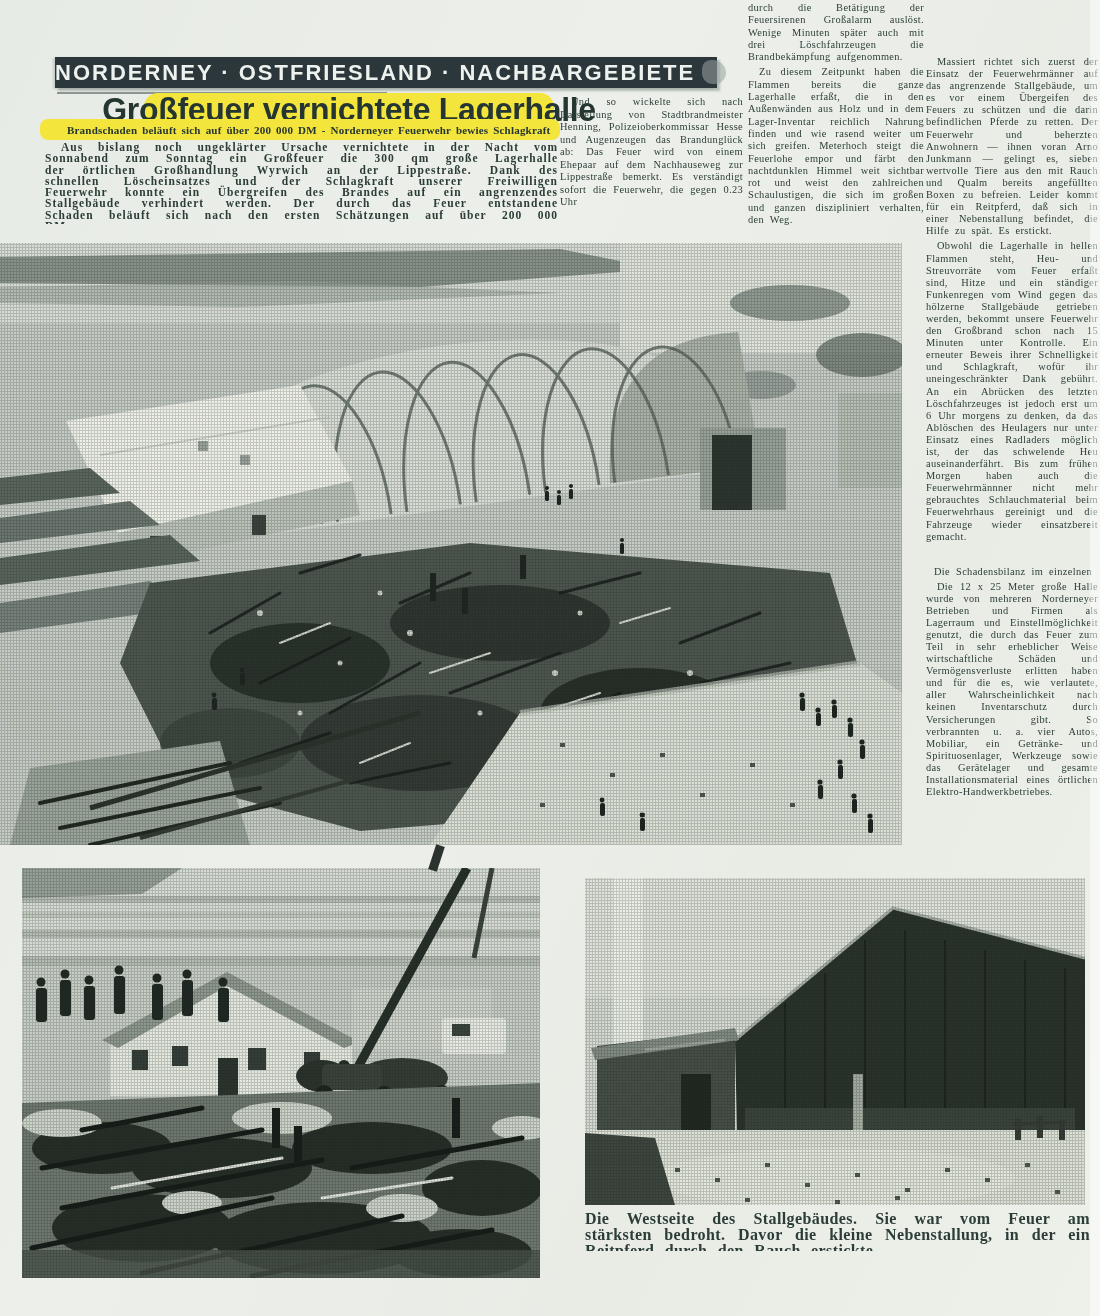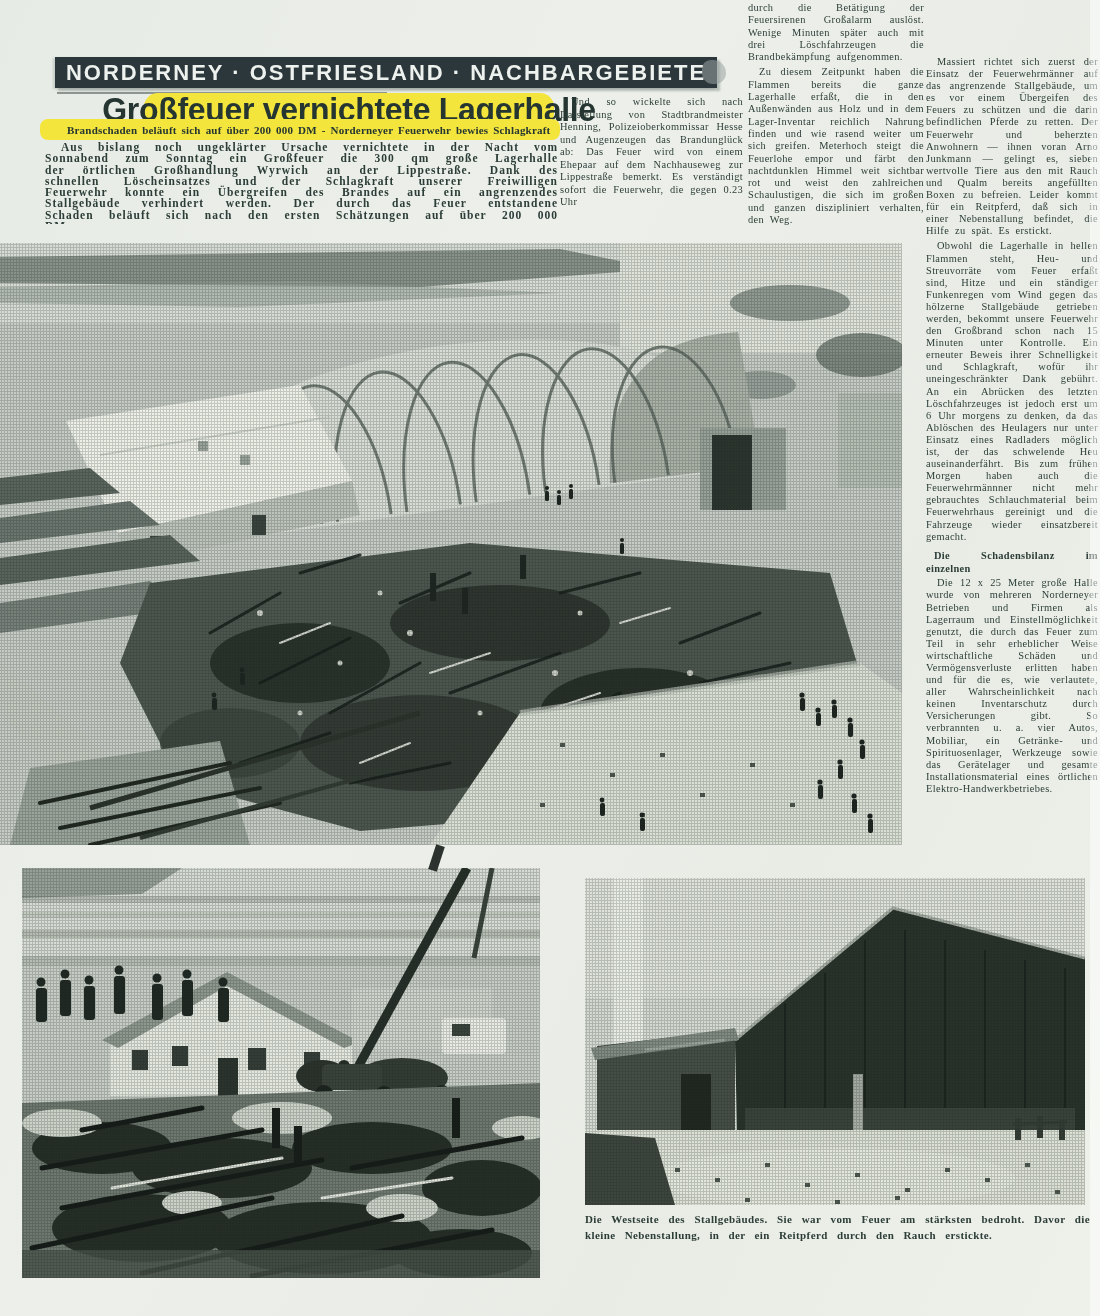--- a/index.html
+++ b/index.html
@@ -6,21 +6,21 @@
   #page{
     position:relative;width:1100px;height:1316px;overflow:hidden;
     background:linear-gradient(115deg,#e7ebe5 0%,#edf0ea 38%,#e8ece5 70%,#eef1ea 100%);
     font-family:"Liberation Serif",serif;color:#2a3b36;
   }
   .abs{position:absolute;}
   
   #banner{
     left:55px;top:57px;width:662px;height:31px;
     background:#2c373c;color:#eef2ee;
-    display:flex;align-items:center;justify-content:center;
+    display:flex;align-items:center;justify-content:flex-start;
     font-family:"Liberation Sans",sans-serif;font-weight:bold;
     font-size:22px;letter-spacing:2px;white-space:nowrap;
     box-shadow:3px 3px 2px rgba(120,130,126,.45),-2px 1px 2px rgba(120,130,126,.3);
   }
   #banner-underline{left:57px;top:92px;width:330px;height:2px;background:#5c6864;opacity:.65;}
   #ink-smudge{left:702px;top:60px;width:24px;height:24px;background:#9aa4a2;opacity:.55;border-radius:40% 60% 50% 50%;}
   
   .hl{background:#f3e53c;border-radius:14px;}
   #headline-hl{left:144px;top:93px;width:410px;height:34px;display:flex;align-items:center;justify-content:center;}
   #headline-hl span{
@@ -39,24 +39,24 @@
   .coltext p + p{margin-top:3px;}
   #lead{
     left:45px;top:142px;width:513px;height:82px;
     font-weight:bold;font-size:11.5px;line-height:11.3px;
     word-spacing:9px;letter-spacing:1px;text-indent:0;
   }
   #lead p{text-indent:16px;}
   #col-middle{left:560px;top:96px;width:183px;height:146px;font-size:10.4px;line-height:12.5px;word-spacing:3px;letter-spacing:.35px;}
   #col-right1{left:748px;top:2px;width:176px;height:240px;font-size:10.4px;line-height:12.3px;word-spacing:3px;letter-spacing:.35px;}
   #col-right2{left:926px;top:56px;width:172px;height:788px;font-size:10.4px;line-height:12.1px;word-spacing:3px;letter-spacing:.35px;}
-  #col-right2 .sect-head{font-weight:bold;text-indent:8px;line-height:12.8px;margin-top:7px;}
+  #col-right2 .sect-head{font-weight:normal;text-indent:8px;line-height:12.8px;margin-top:23px;}
   #col-right2 .sect-head + p{margin-top:2px;}
   
-  .caption{font-weight:bold;font-size:11px;line-height:16px;text-align:justify;
+  .caption{font-weight:bold;font-size:16px;line-height:16px;text-align:justify;
            word-spacing:6px;letter-spacing:.4px;color:#2c3d38;overflow:hidden;}
   #caption-left{left:42px;top:1283px;width:500px;height:33px;}
   #caption-right{left:585px;top:1211px;width:505px;height:40px;}
   
   .photo{overflow:hidden;background:#c8cec7;}
   .photo svg{display:block;width:100%;height:100%;}
   .halftone{
     position:absolute;inset:0;pointer-events:none;
     background-image:radial-gradient(rgba(22,32,28,.20) 1px,rgba(0,0,0,0) 1.35px);
     background-size:3px 3px;

